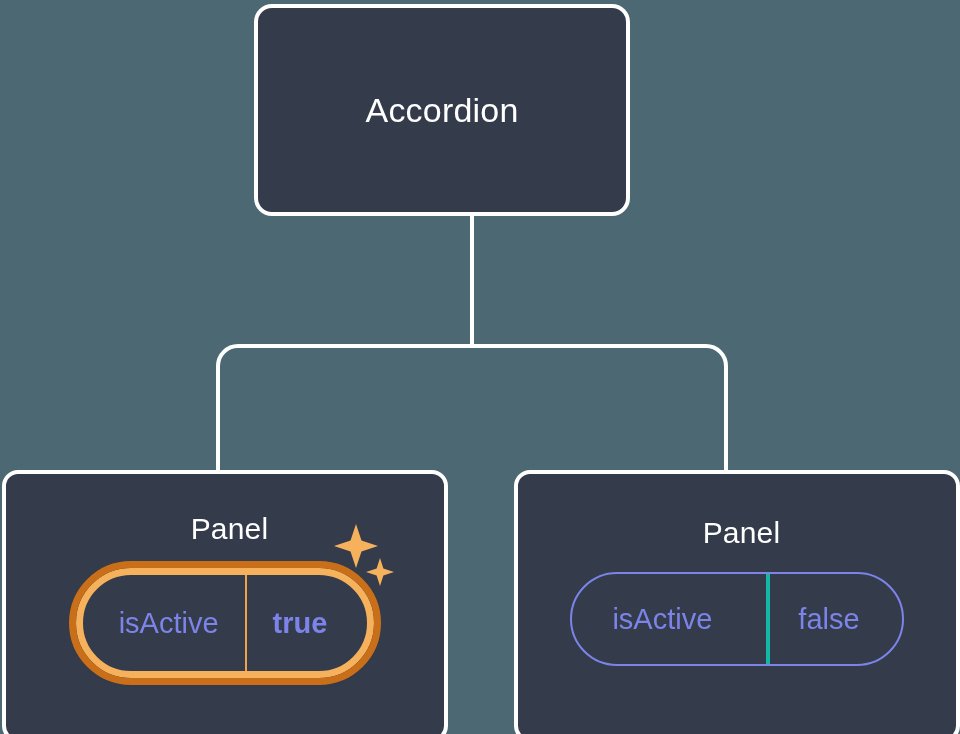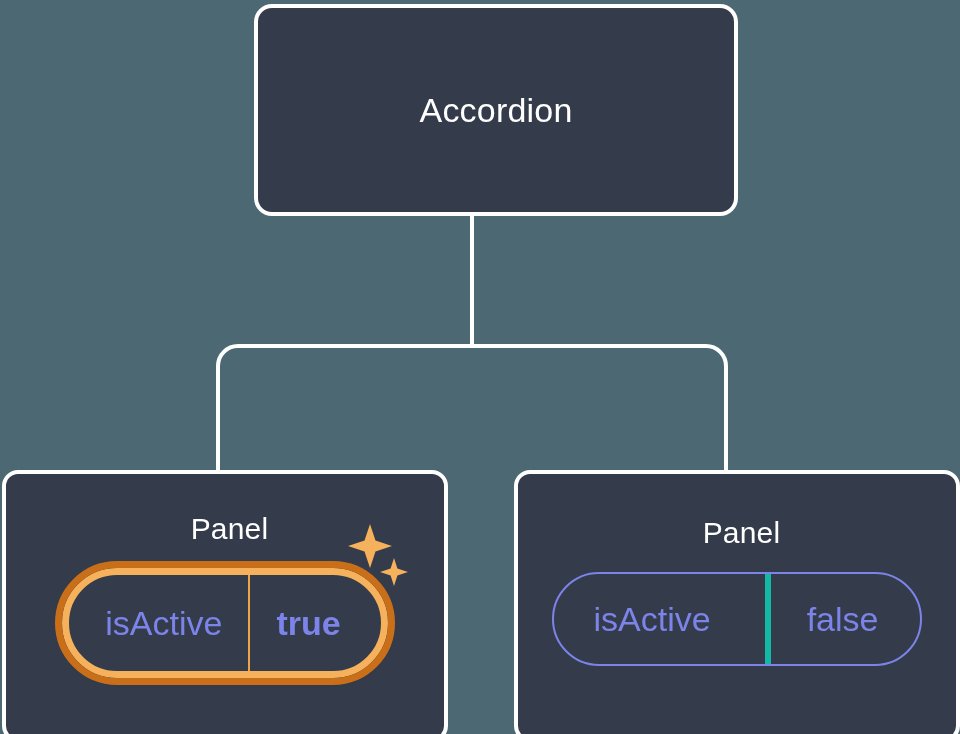--- a/index.html
+++ b/index.html
@@ -49,21 +49,21 @@
     font-size: 33px;
     font-weight: 400;
     letter-spacing: 0.2px;
     white-space: nowrap;
   }
 
   
   #node-root {
     left: 254px;
     top: 4px;
-    width: 484px;
+    width: 376px;
     height: 212px;
     justify-content: center;
   }
   #node-root .node-title {
     font-size: 34px;
   }
 
   
   .panel-node {
     width: 446px;
@@ -97,41 +97,41 @@
     display: flex;
     align-items: stretch;
     border-radius: 999px;
     height: 98px;
   }
 
   .badge-cell {
     display: flex;
     align-items: center;
     justify-content: center;
-    font-size: 34px;
+    font-size: 29px;
     white-space: nowrap;
     box-sizing: border-box;
   }
 
   
   .badge.plain {
     border: 2px solid #7c84ea;
     height: 94px;
   }
   .badge.plain .badge-cell {
     color: #7c84ea;
     font-weight: 400;
     padding: 0 30px;
   }
   .badge.plain .badge-cell.badge-key {
     padding: 0 28px 0 40px;
   }
   .badge.plain .badge-cell.badge-val {
-    border-left: 6px solid #14b8a6;
-    padding: 0 42px 0 36px;
+    border-left: 4px solid #14b8a6;
+    padding: 0 42px 0 28px;
     margin-left: 26px;
   }
 
   
   .badge.highlighted {
     border: 7px solid #f5b15c;
     outline: 7px solid #ca6f19;
     outline-offset: 0px;
     height: 110px;
     box-shadow: 0 3px 6px rgba(0, 0, 0, 0.22);

